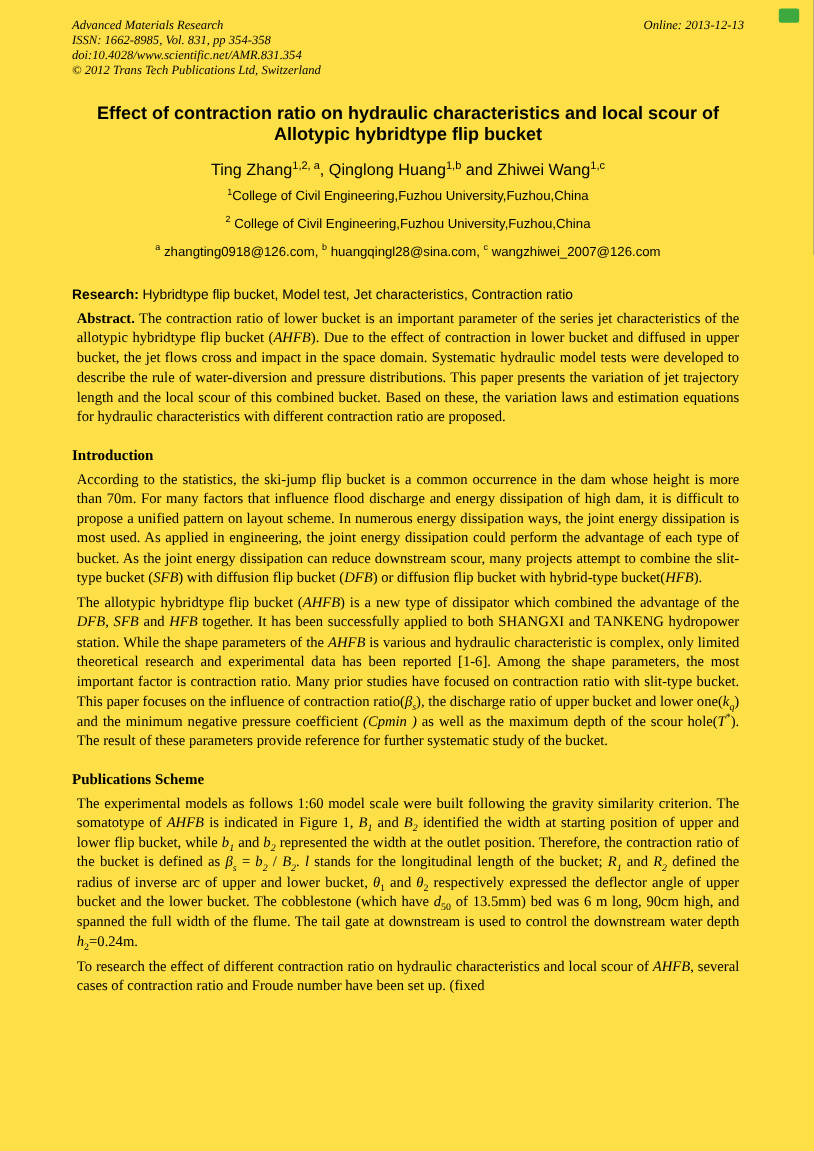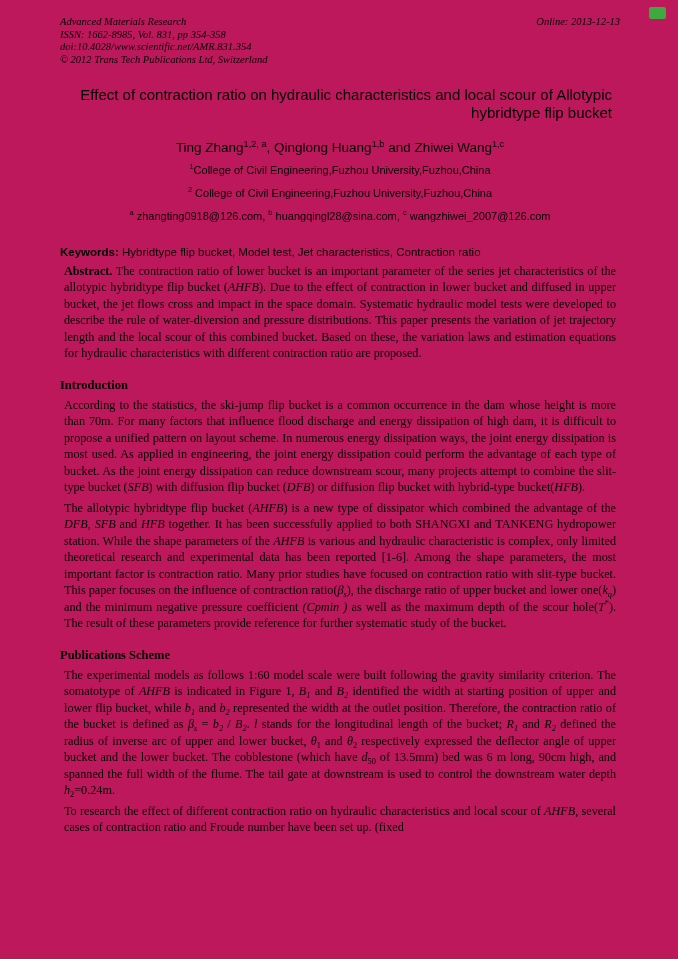--- a/index.html
+++ b/index.html
@@ -1,30 +1,30 @@
 <!DOCTYPE html>
 <html><head>
 <meta charset="utf-8">
 <style>
   * { margin:0; padding:0; box-sizing:border-box; }
   html, body { background:#888; }
   body { width:678px; margin:0 auto; font-family:"Liberation Serif", serif; color:#000; }
   .page {
-    position:relative; width:678px; height:959px; background:#be185d;
+    position:relative; width:678px; height:959px; background:#fde047;
     padding:16px 58px 0 60px; overflow:hidden;
   }
   .badge { position:absolute; top:7px; right:12px; width:17px; height:12px; border-radius:2px; }
   .hdr { display:flex; justify-content:space-between; align-items:flex-start;
          font-style:italic; font-size:10.5px; line-height:12.5px; }
   .hdr-left .hdr-line { white-space:nowrap; }
   .hdr-right { white-space:nowrap;margin-left:24px; }
   .title { font-family:"Liberation Sans", sans-serif; font-size:15px; line-height:17.5px;
-           font-weight:normal; text-align:right; margin:20px 8px 0 8px; }
+           font-weight:bold; text-align:center; margin:20px 8px 0 8px; }
   .authors { font-family:"Liberation Sans", sans-serif; font-size:13.5px; line-height:15px;
-             text-align:center; margin-top:19px; }
+             text-align:center; margin-top:13px; }
   .affil { font-family:"Liberation Sans", sans-serif; font-size:11px; line-height:13.5px;
            text-align:center; margin-top:9px; }
   .emails { font-family:"Liberation Sans", sans-serif; font-size:11px; line-height:13.5px;
             text-align:center; margin-top:10px; }
   .keywords { font-family:"Liberation Sans", sans-serif; font-size:11.5px; line-height:14px;
               margin-top:21px; }
   .kw-label { font-weight:bold; }
   .body { font-size:12.2px; line-height:16.5px; text-align:justify; text-justify:inter-word; }
   .abstract { margin-top:17px; }
   .abs-label { font-weight:bold; }
@@ -53,21 +53,21 @@
   <h1 class="title">Effect of contraction ratio on hydraulic characteristics and local scour of Allotypic hybridtype flip bucket</h1>
 
   <div class="authors">Ting Zhang<sup>1,2, a</sup>, Qinglong Huang<sup>1,b</sup> and Zhiwei Wang<sup>1,c</sup></div>
 
   <div class="affil"><sup>1</sup>College of Civil Engineering,Fuzhou University,Fuzhou,China</div>
   <div class="affil"><sup>2</sup> College of Civil Engineering,Fuzhou University,Fuzhou,China</div>
 
   <div class="emails"><sup>a</sup> zhangting0918@126.com, <sup>b</sup> huangqingl28@sina.com, <sup>c</sup> wangzhiwei_2007@126.com</div>
 
   <div class="keywords">
-    <span class="kw-label">Keywords:</span>
+    <span class="kw-label">Research:</span>
     <span class="kw-text">Hybridtype flip bucket, Model test, Jet characteristics, Contraction ratio</span>
   </div>
 
   <p class="body para abstract">
     <b class="abs-label">Abstract.</b>
     <span>The contraction ratio of lower bucket is an important parameter of the series jet characteristics of the allotypic hybridtype flip bucket (<i>AHFB</i>). Due to the effect of contraction in lower bucket and diffused in upper bucket, the jet flows cross and impact in the space domain. Systematic hydraulic model tests were developed to describe the rule of water-diversion and pressure distributions. This paper presents the variation of jet trajectory length and the local scour of this combined bucket. Based on these, the variation laws and estimation equations for hydraulic characteristics with different contraction ratio are proposed.</span>
   </p>
 
   <h2 class="sec-heading">Introduction</h2>
   <p class="body para">According to the statistics, the ski-jump flip bucket is a common occurrence in the dam whose height is more than 70m. For many factors that influence flood discharge and energy dissipation of high dam, it is difficult to propose a unified pattern on layout scheme. In numerous energy dissipation ways, the joint energy dissipation is most used. As applied in engineering, the joint energy dissipation could perform the advantage of each type of bucket. As the joint energy dissipation can reduce downstream scour, many projects attempt to combine the slit-type bucket (<i>SFB</i>) with diffusion flip bucket (<i>DFB</i>) or diffusion flip bucket with hybrid-type bucket(<i>HFB</i>).</p>

